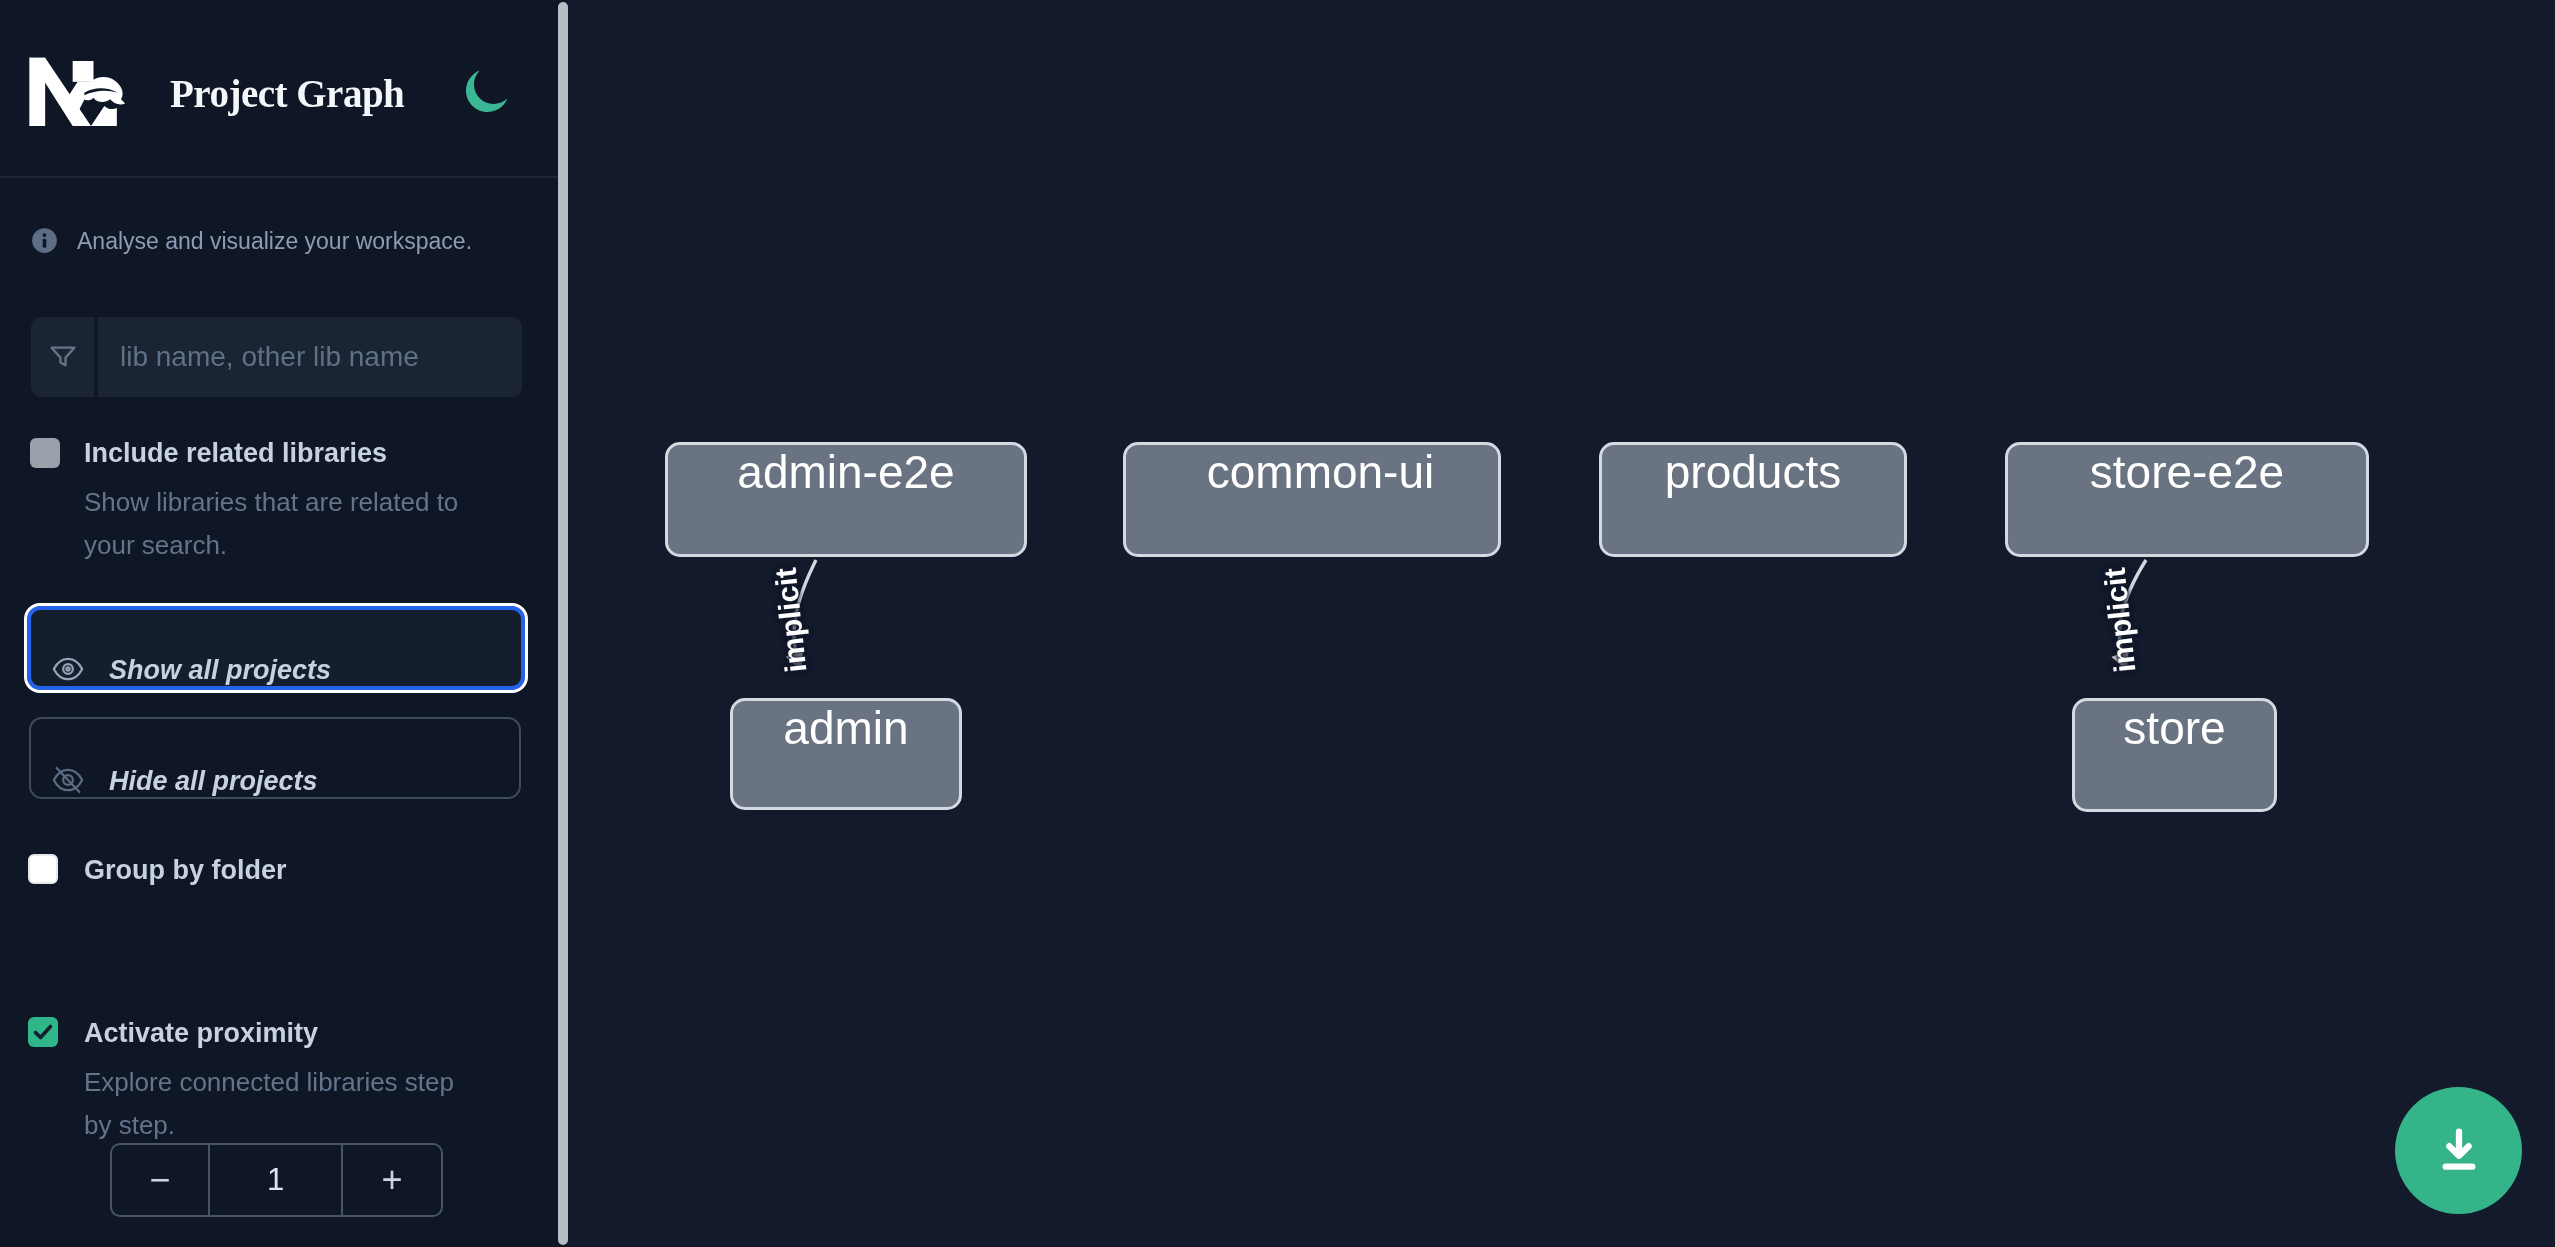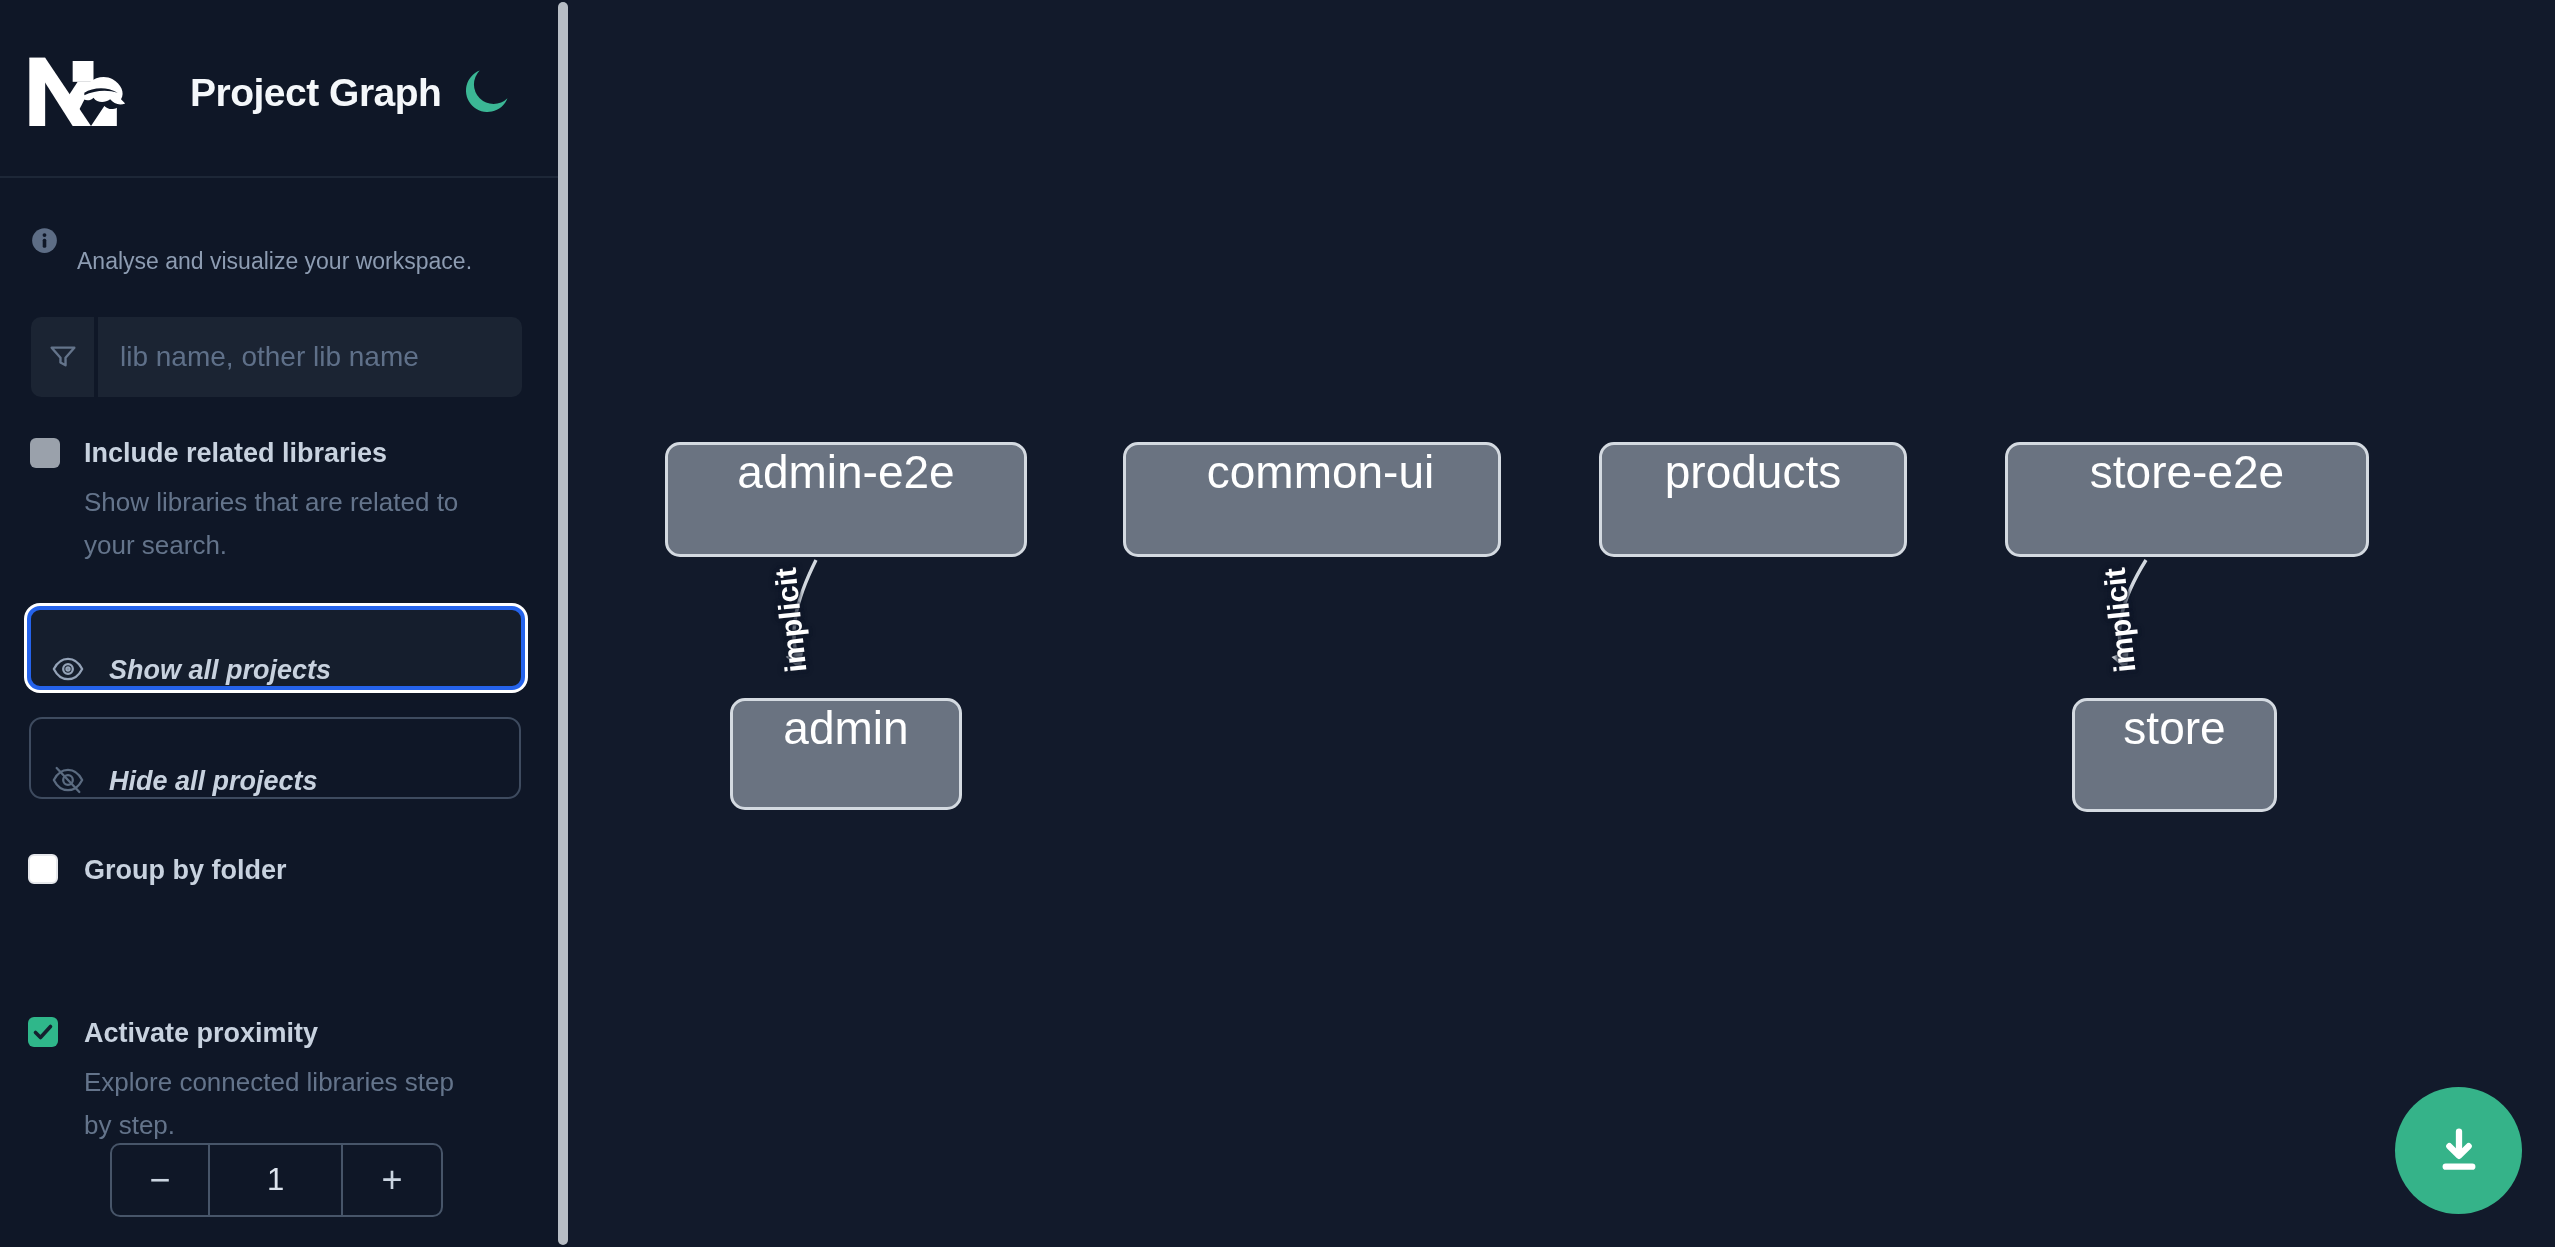--- a/index.html
+++ b/index.html
@@ -18,27 +18,27 @@
   .sb-scrollthumb {
     position:absolute; right:0; top:2px; width:10px; height:1243px;
     background:#b7bdc5; border-radius:6px;
   }
   .sb-header {
     position:absolute; left:0; top:0; width:558px; height:178px;
     border-bottom:2px solid #1d2737;
   }
   .logo { position:absolute; left:26px; top:56px; width:100px; height:70px; }
   .app-title {
-    position:absolute; left:190px; top:71px;
-    font-size:39px; font-weight:700; color:#f4f7fa; letter-spacing:-0.5px;
+    position:absolute; left:170px; top:71px;
+    font-size:39px; font-weight:700; color:#f4f7fa; letter-spacing:-0.5px;font-family:Liberation Serif, serif;
   }
   .moon-btn { position:absolute; left:458px; top:64px; width:56px; height:56px; cursor:pointer; }
   .info-row { position:absolute; left:31px; top:224px; width:500px; height:32px; }
   .info-icon { position:absolute; left:0; top:3px; width:27px; height:27px; }
-  .info-text { position:absolute; left:46px; top:4px; font-size:23px; color:#8d9cb2;margin-top:20px; }
+  .info-text { position:absolute; left:46px; top:4px; font-size:23px; color:#8d9cb2; }
 
   .searchbox { position:absolute; left:31px; top:317px; width:491px; height:80px; }
   .search-iconseg {
     position:absolute; left:0; top:0; width:63px; height:80px;
     background:#1b2433; border-radius:10px 0 0 10px;
     display:flex; align-items:center; justify-content:center;
   }
   .search-input {
     position:absolute; left:67px; top:0; width:424px; height:80px;
     background:#1b2433; border:none; outline:none; border-radius:0 10px 10px 0;

